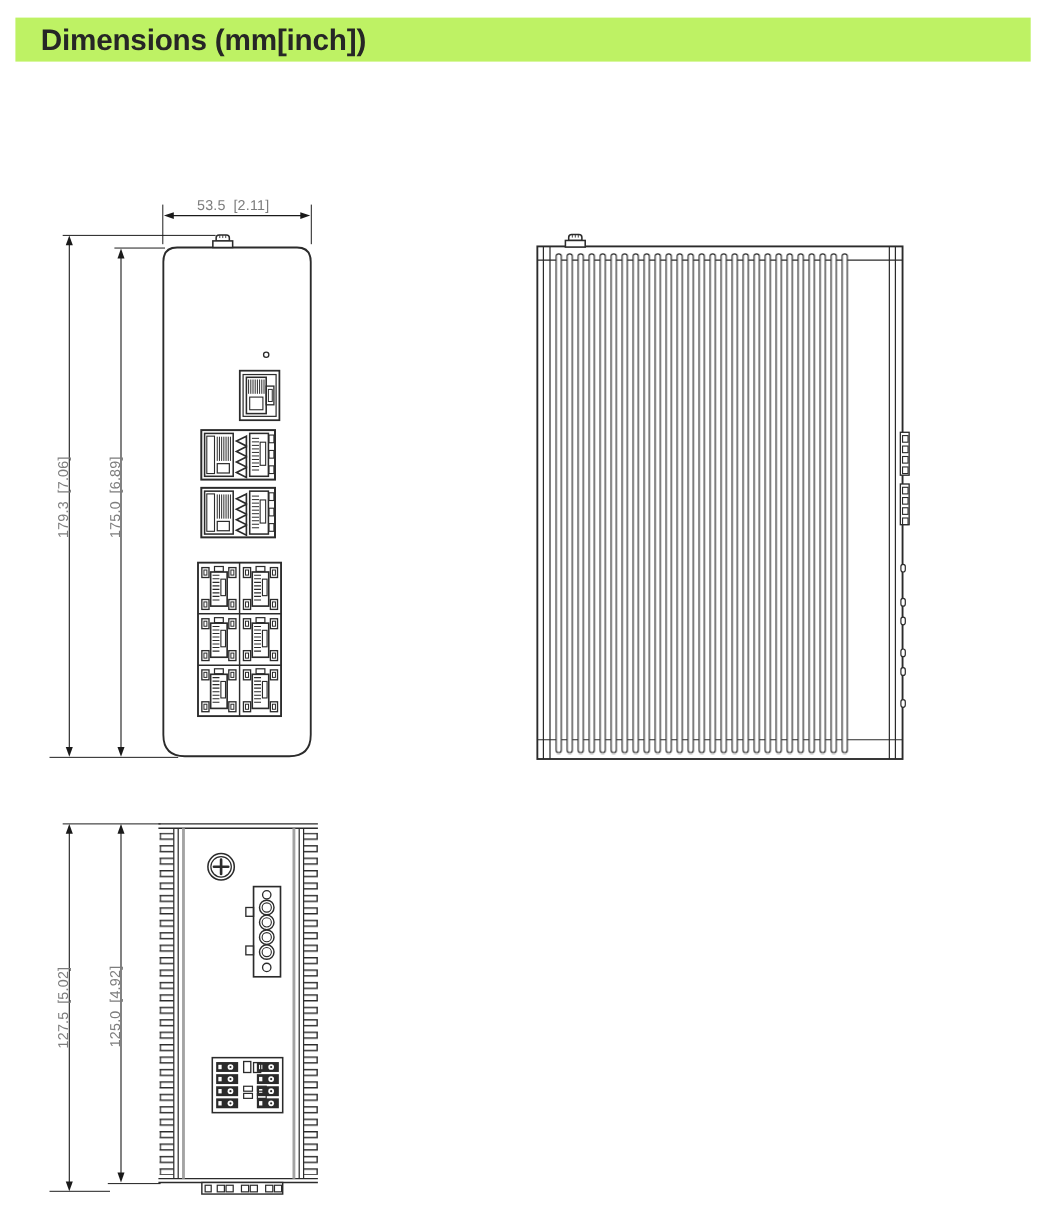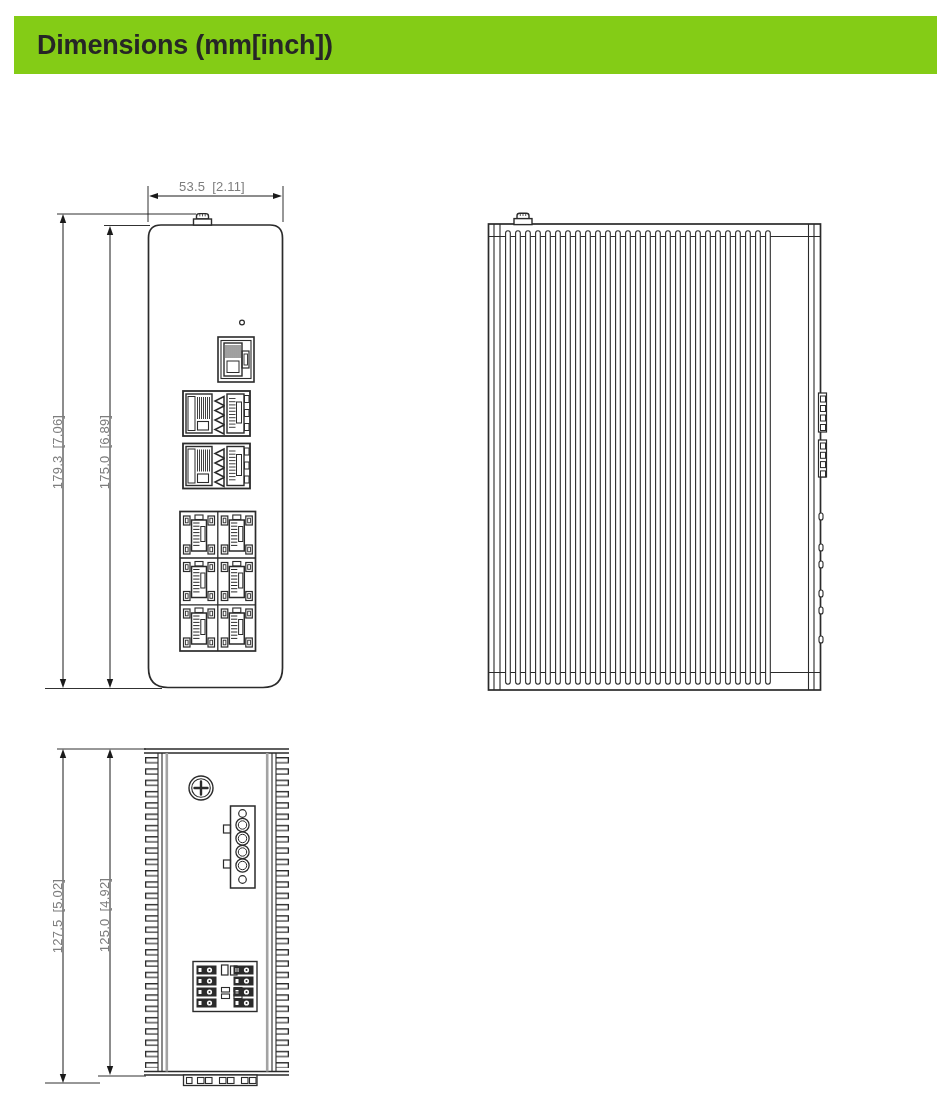--- a/index.html
+++ b/index.html
@@ -1,17 +1,17 @@
 <!DOCTYPE html>
 <html><head>
 <meta charset="utf-8">
 <style>
   html,body{margin:0;padding:0;background:#ffffff;}
   body{width:951px;height:1108px;position:relative;font-family:"Liberation Sans",sans-serif;overflow:hidden;}
-  .header{position:absolute;left:14px;top:16px;width:923px;height:58px;background:#84cc16;display:flex;align-items:center;}
+  .header{position:absolute;left:14px;top:16px;width:923px;height:40px;background:#bef264;display:flex;align-items:center;}
   .header .title{font-size:27px;font-weight:bold;color:#262626;margin-left:23px;letter-spacing:-0.2px;}
   svg.drawing{position:absolute;left:0;top:0;}
   .dimtxt{font-family:"Liberation Sans",sans-serif;font-size:13px;fill:#7d7d7d;letter-spacing:0.2px;}
 </style>
 </head>
 <body>
 
 <div class="header">
   <span class="title">Dimensions (mm[inch])</span>
 </div>

